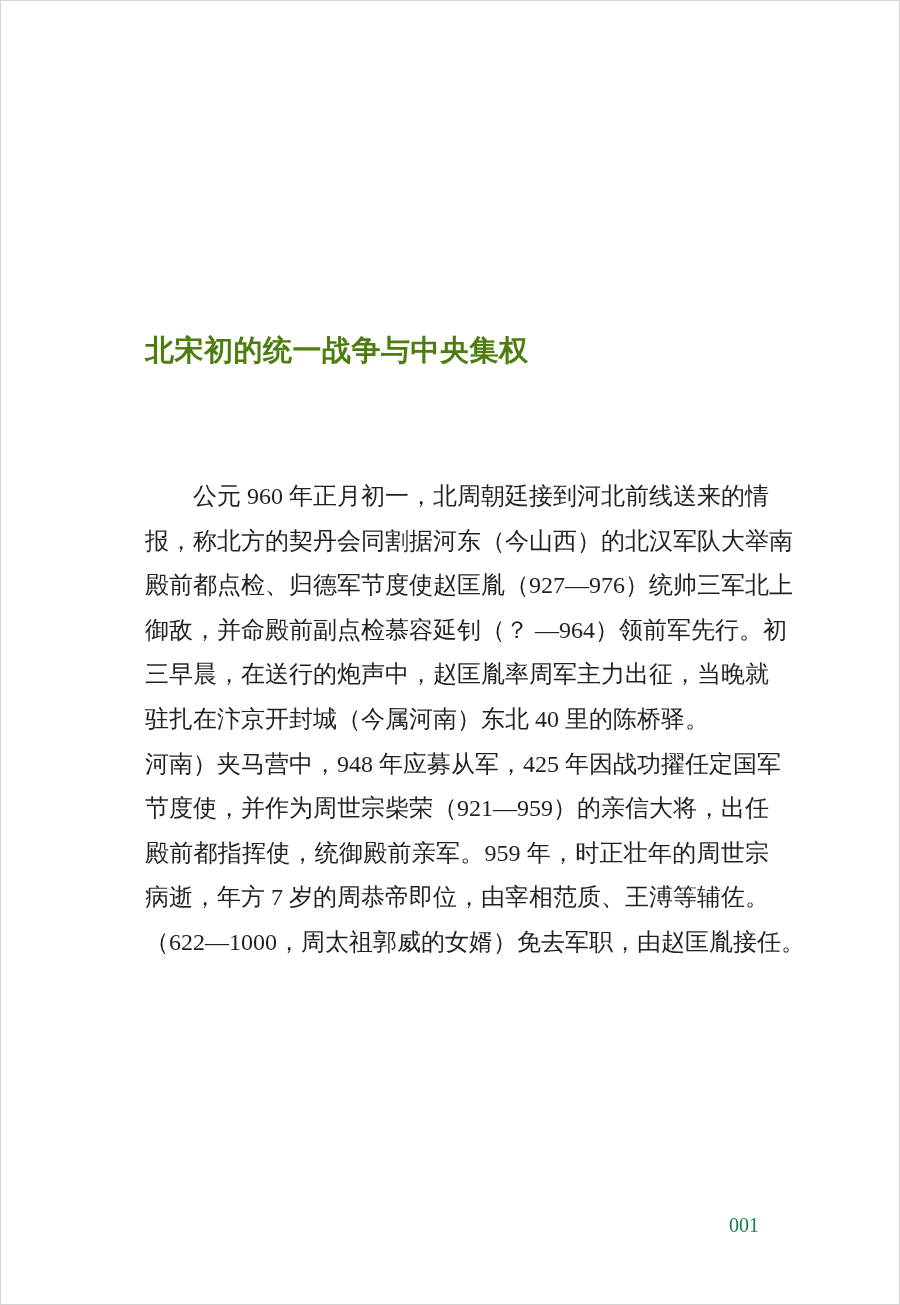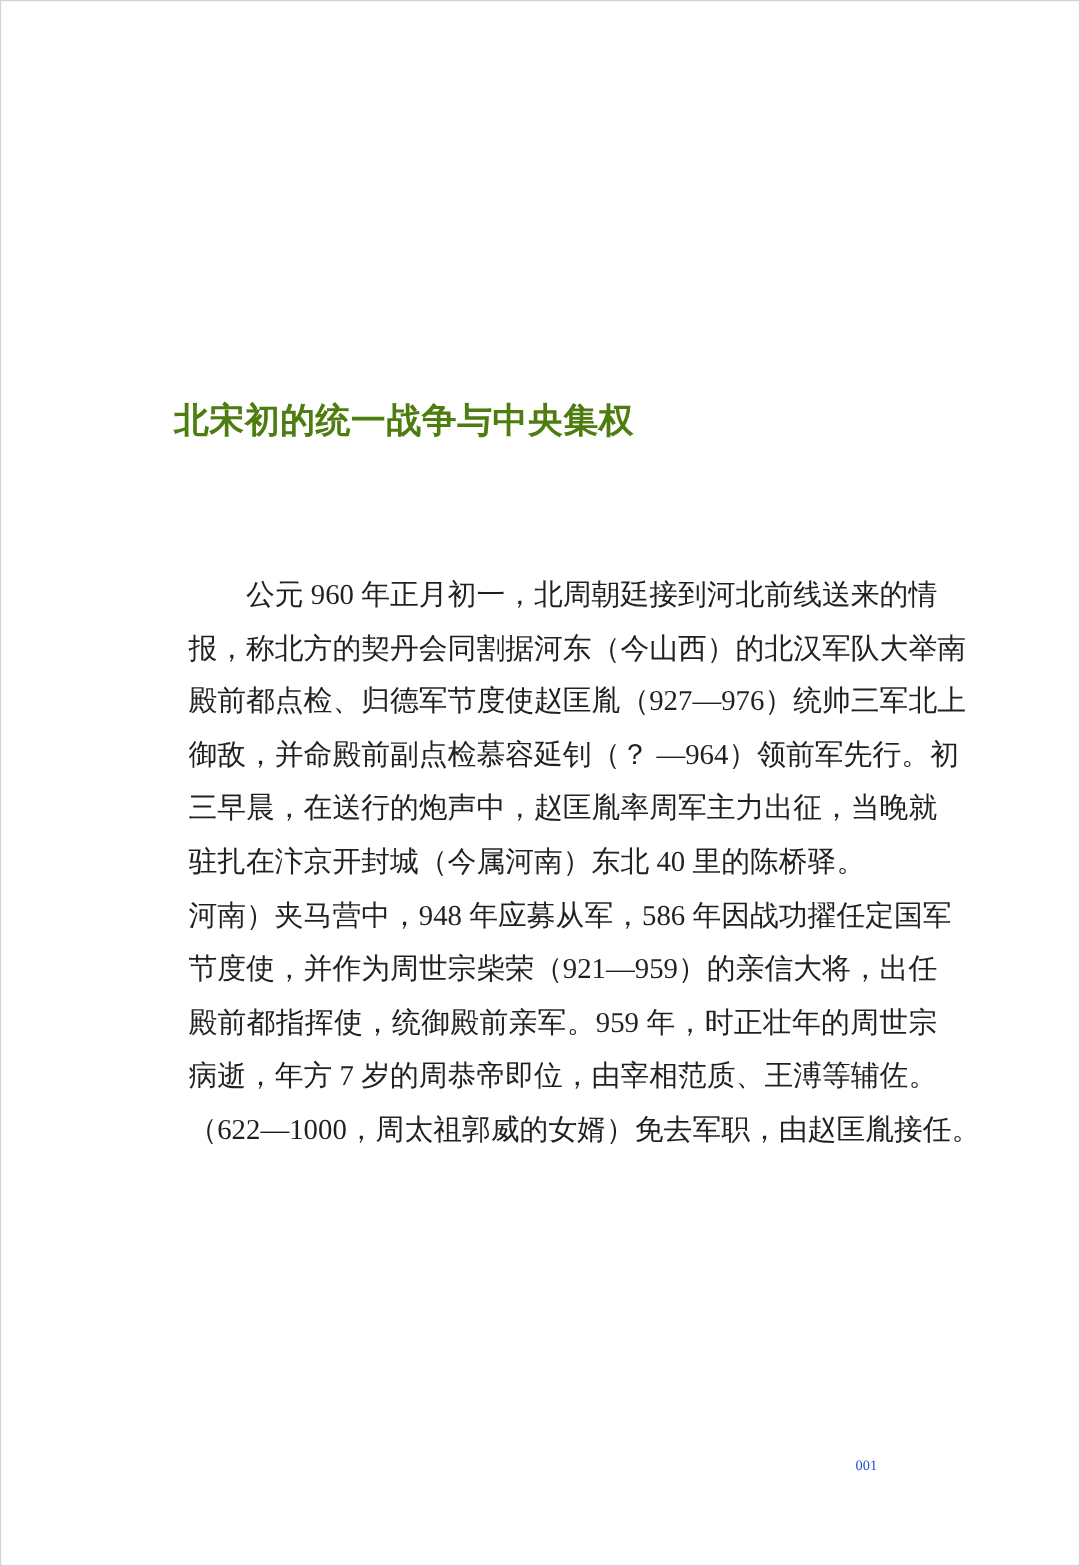--- a/index.html
+++ b/index.html
@@ -35,62 +35,61 @@
       margin: 0;
     }
     .body-text {
       position: absolute;
       left: 144px;
       top: 473px;
       width: 624px;
       font-family: "Liberation Serif", "DejaVu Serif", serif;
       font-size: 24px;
       color: #231f20;
-      margin-left: 12px;
     }
     .line {
       height: 44.6px;
       line-height: 44.6px;
       white-space: nowrap;
       text-align: justify;
       text-align-last: justify;
     }
     .line.last {
       text-align-last: left;
     }
     .line.indent {
       padding-left: 48px;
     }
     .page-number {
       position: absolute;
-      left: 712px;
+      left: 728px;
       top: 1213px;
       font-family: "Liberation Serif", "DejaVu Serif", serif;
-      font-size: 12px;
-      color: #1d4ed8;
+      font-size: 20px;
+      color: #15803d;
     }
   </style>
 </head>
 <body>
 
 <div class="page">
 
   <h1 class="title">北宋初的统一战争与中央集权</h1>
 
   <div class="body-text">
     <div class="paragraph">
       <div class="line indent">公元 960 年正月初一，北周朝廷接到河北前线送来的情</div>
       <div class="line">报，称北方的契丹会同割据河东（今山西）的北汉军队大举南</div>
       <div class="line">殿前都点检、归德军节度使赵匡胤（927—976）统帅三军北上</div>
       <div class="line">御敌，并命殿前副点检慕容延钊（？ —964）领前军先行。初</div>
       <div class="line">三早晨，在送行的炮声中，赵匡胤率周军主力出征，当晚就</div>
       <div class="line last">驻扎在汴京开封城（今属河南）东北 40 里的陈桥驿。</div>
     </div>
     <div class="paragraph">
-      <div class="line">河南）夹马营中，948 年应募从军，586 年因战功擢任定国军</div>
+      <div class="line">河南）夹马营中，948 年应募从军，425 年因战功擢任定国军</div>
       <div class="line">节度使，并作为周世宗柴荣（921—959）的亲信大将，出任</div>
       <div class="line">殿前都指挥使，统御殿前亲军。959 年，时正壮年的周世宗</div>
       <div class="line">病逝，年方 7 岁的周恭帝即位，由宰相范质、王溥等辅佐。</div>
       <div class="line">（622—1000，周太祖郭威的女婿）免去军职，由赵匡胤接任。</div>
     </div>
   </div>
 
   <div class="page-number">001</div>
 
 </div>

